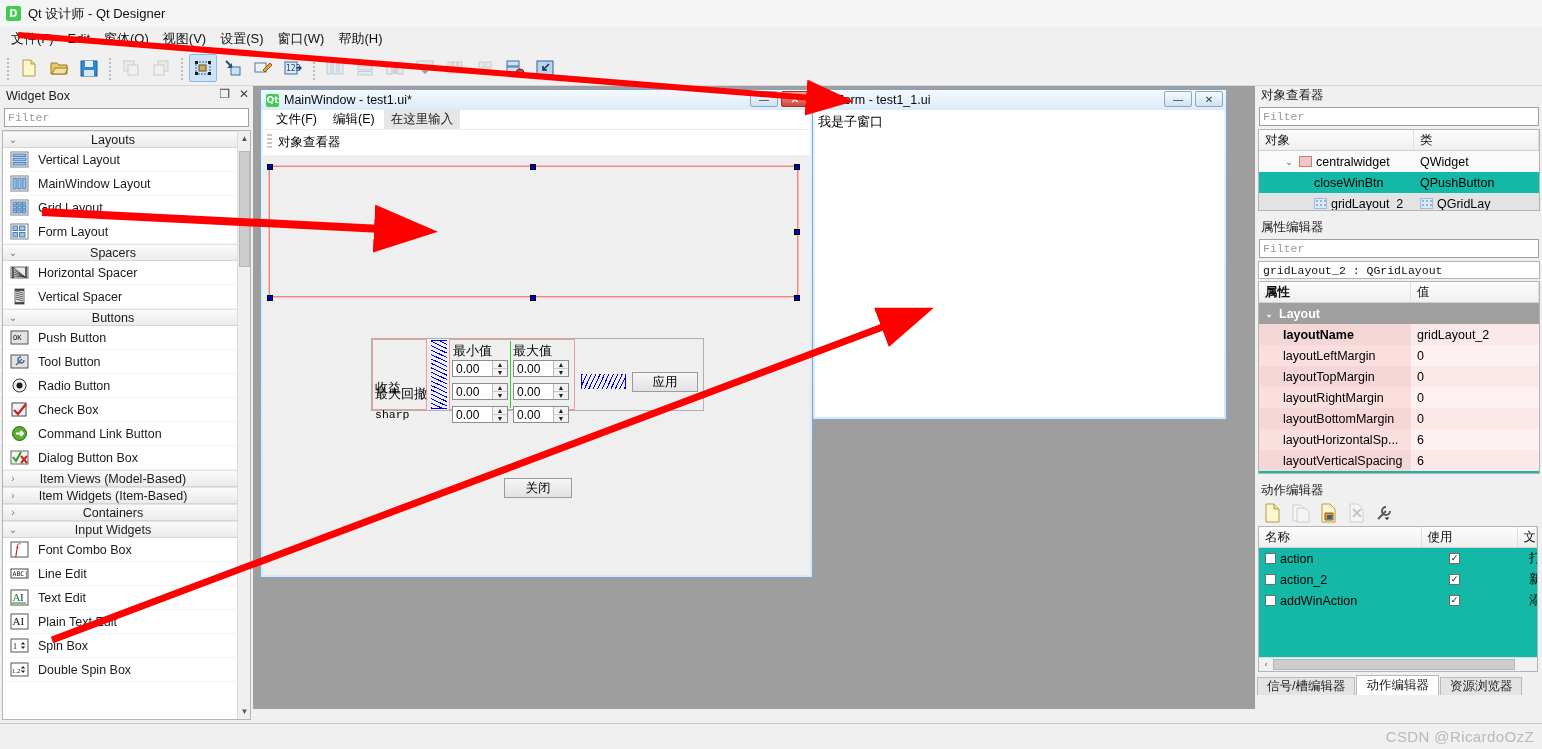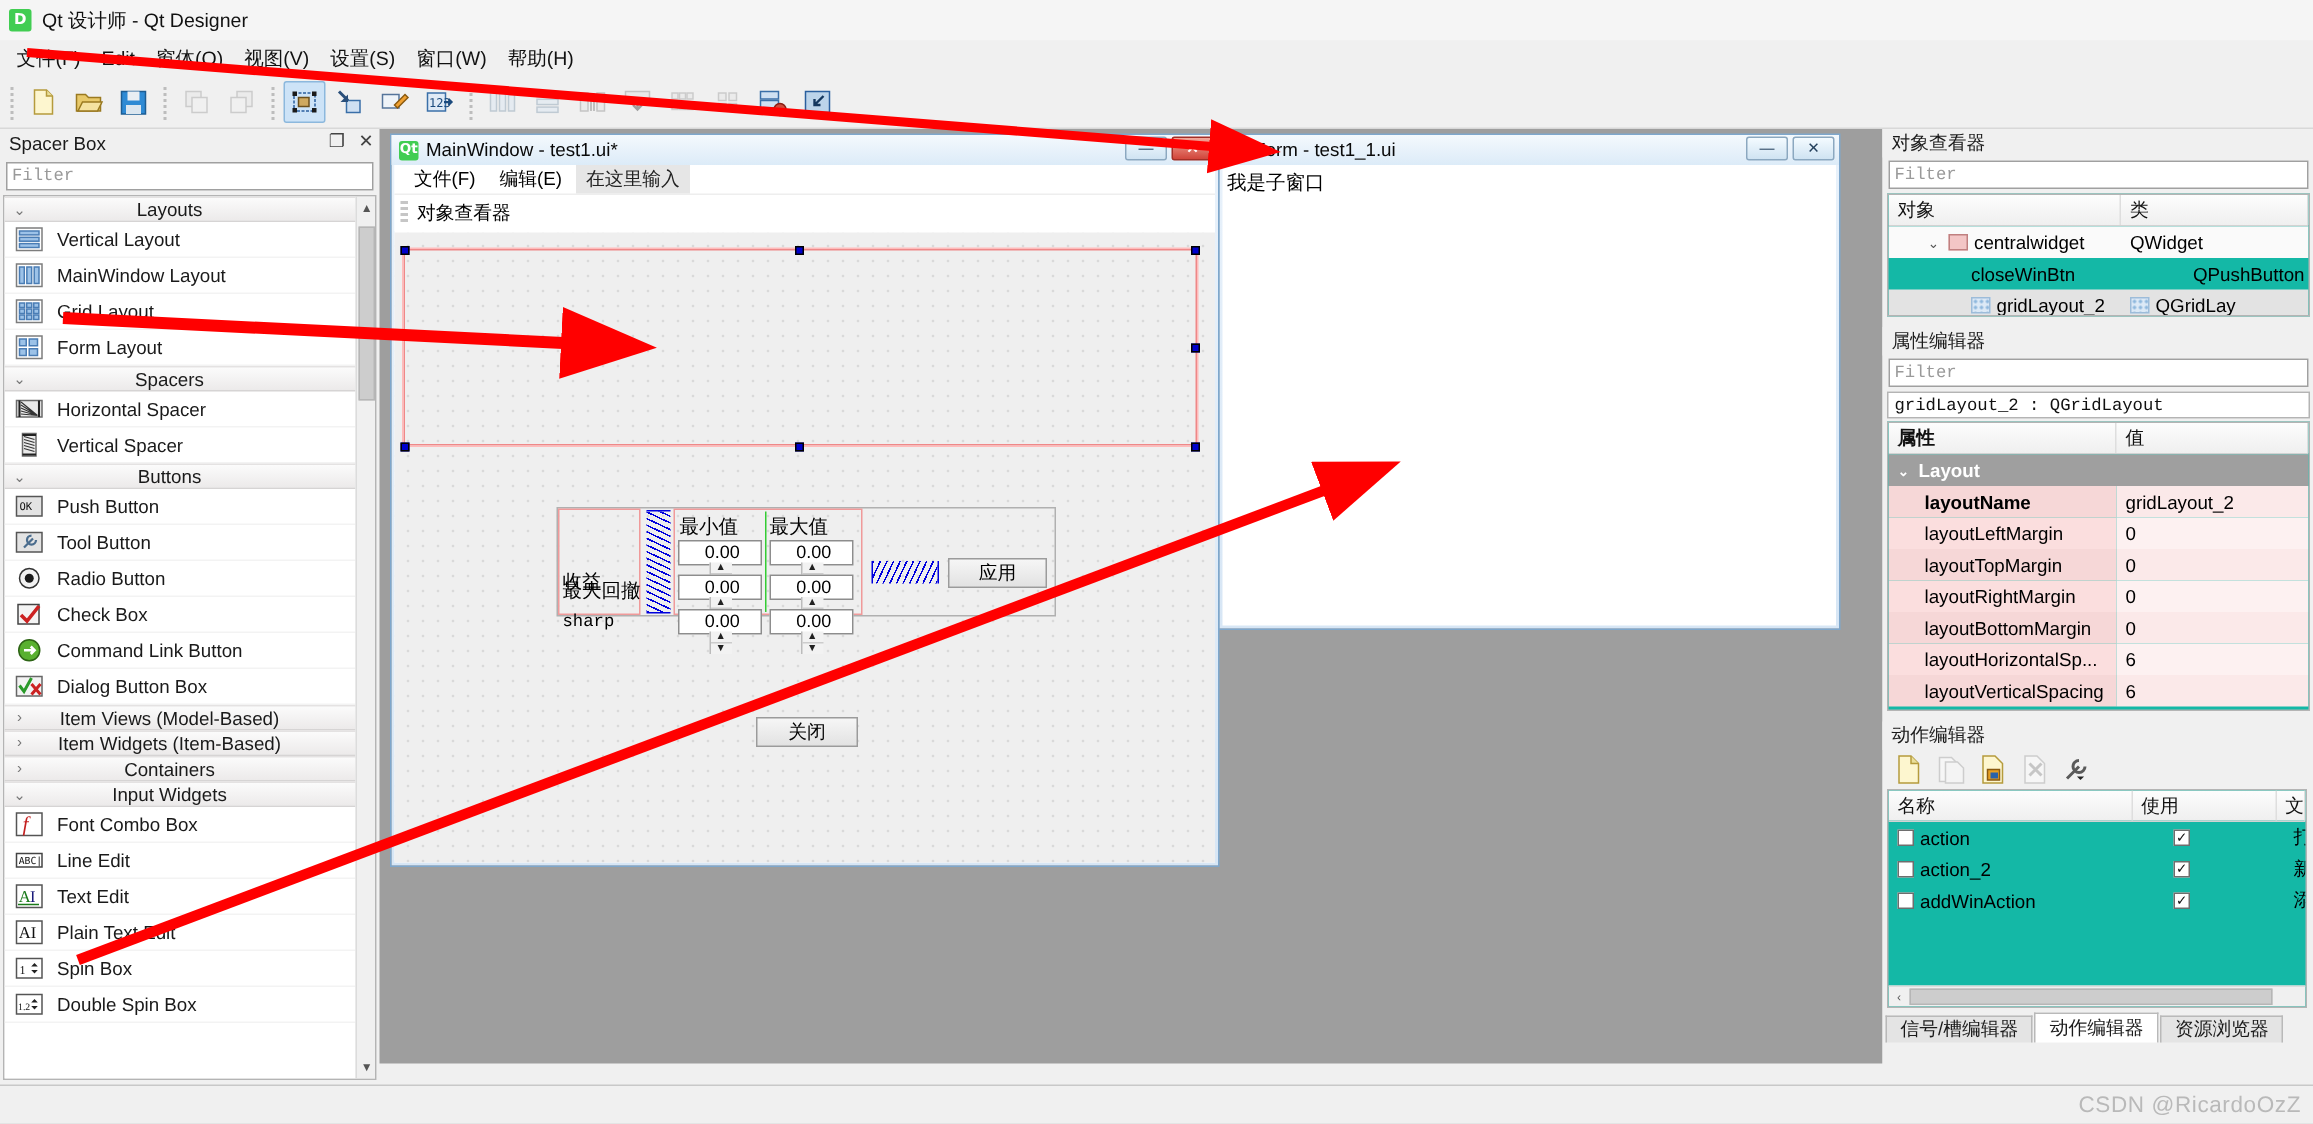--- a/index.html
+++ b/index.html
@@ -192,21 +192,21 @@
   }
   .red-box { position: absolute; border: 1px solid #f09a9a; }
   .green-box { position: absolute; border: 1px solid #3c3; }
   .gray-box { position: absolute; border: 1px solid #b0b0b0; }
 
   .lbl-cell {
     position: absolute; font-size: 13px; color: #000; white-space: nowrap; font-family: Liberation Mono, monospace;
   }
   .spin {
     position: absolute; background: #fff; border: 1px solid #8d8d8d;
-    display: flex; align-items: center; font-size: 12px; color: #000; flex-direction: column;
+    display: flex; align-items: center; font-size: 12px; color: #000;
   }
   .spin .val { padding-left: 3px; flex: 1; }
   .spin .arrows {
     width: 15px; height: 100%; border-left: 1px solid #bbb;
     background: #f2f2f2; display: flex; flex-direction: column;
   }
   .spin .arrows div {
     flex: 1; display: flex; align-items: center; justify-content: center;
     font-size: 7px; color: #222; line-height: 1;
   }
@@ -466,21 +466,21 @@
     <div class="tb-btn">
       <svg width="20" height="20" viewBox="0 0 20 20">
           <rect x="2" y="3" width="16" height="14" fill="#bcd4ea" stroke="#2a5f9e"></rect>
           <path d="M14 6l-6 6m0-4v4h4" stroke="#14375e" stroke-width="1.6" fill="none"></path>
         </svg>
     </div>
   </div>
 
   <div class="widgetbox">
     <div class="dock-title">
-      <span>Spacer Box</span>
+      <span>Widget Box</span>
       <span class="dock-btns">
         <span>❐</span>
         <span>✕</span>
       </span>
     </div>
     <div class="filter-input">Filter</div>
 
     <div class="wb-scroll">
       <div class="wb-list">
 
@@ -856,21 +856,21 @@
           <span class="chev-tree">⌄</span>
           <span class="grid-ico" style="background:#f3c6c6; background-image:none; border-color:#c08080;"></span>
           <span>centralwidget</span>
         </span>
         <span class="td" style="flex:1;">QWidget</span>
       </div>
       <div class="tbl-row">
         <span class="td" style="width:155px; padding-left:55px;">
           <span>closeWinBtn</span>
         </span>
-        <span class="td" style="flex:1;margin-left:42px;">QPushButton</span>
+        <span class="td" style="flex:1;">QPushButton</span>
       </div>
       <div class="tbl-row" style="background:#e3e3e3;">
         <span class="td" style="width:155px; padding-left:55px;">
           <span class="grid-ico"></span>
           <span>gridLayout_2</span>
         </span>
         <span class="td" style="flex:1;">
           <span class="grid-ico"></span>
           <span>QGridLay</span>
         </span>

